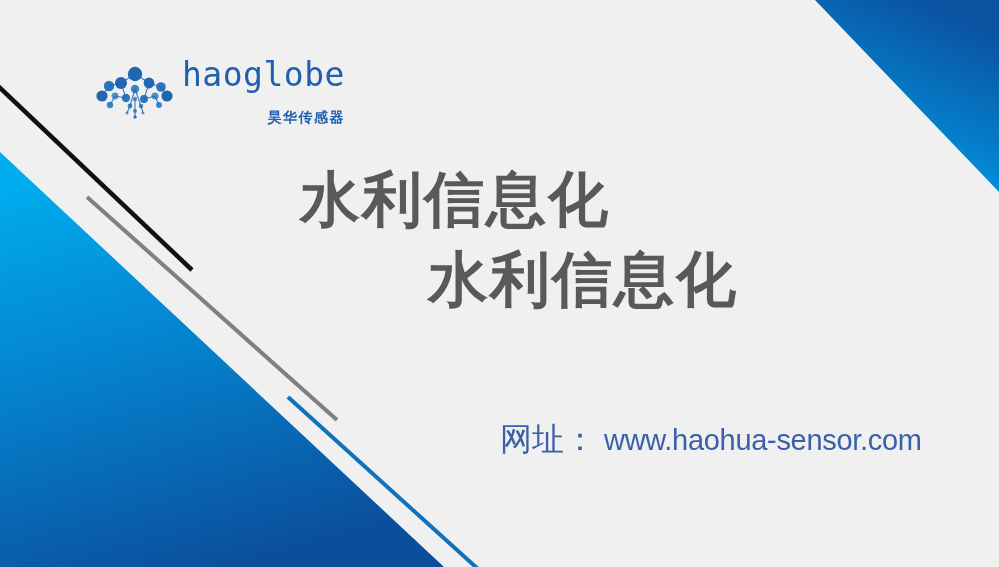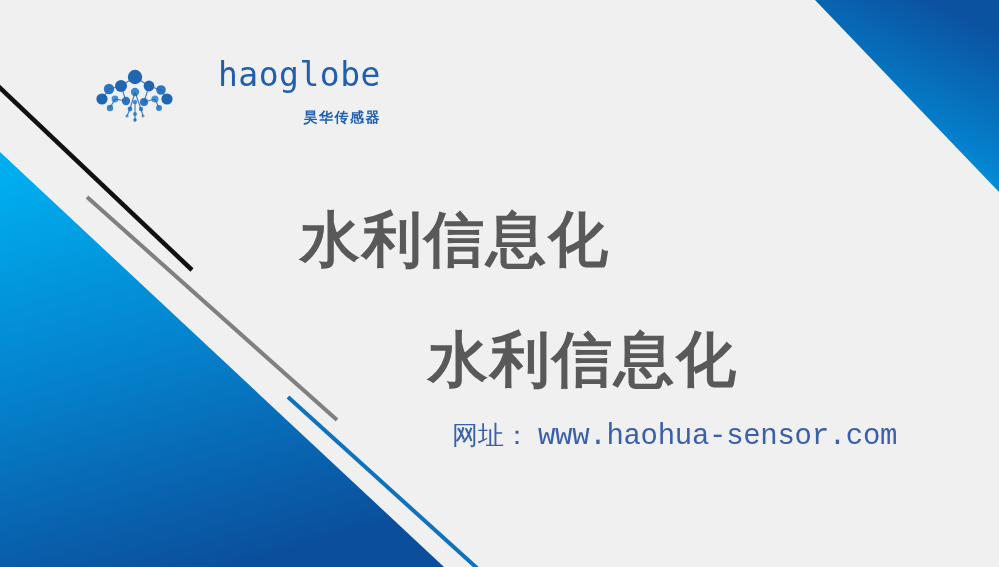--- a/index.html
+++ b/index.html
@@ -23,22 +23,21 @@
     width: 999px;
     height: 567px;
   }
 
   
   .logo-block {
     position: absolute;
     left: 96px;
     top: 58px;
     display: flex;
-    align-items: flex-end;
-    gap: 36px;
+    align-items: center;
   }
   .logo-mark {
     width: 78px;
     height: 56px;
     flex: none;
     margin-top: 4px;
   }
   .logo-text {
     margin-left: 8px;
     display: flex;
@@ -71,44 +70,44 @@
     width: 600px;
   }
   .headline-line {
     font-family: "DejaVu Sans", sans-serif;
     font-weight: bold;
     font-size: 60px;
     color: #595959;
     letter-spacing: 2px;
     line-height: 1.33;
     white-space: nowrap;
-    margin-top: 40px;
   }
   .headline-line.indent {
     padding-left: 128px;
   }
 
   
   .website {
     position: absolute;
     left: 452px;
     top: 418px;
     font-size: 30px;
     color: #3A61A8;
     white-space: nowrap;
     display: flex;
     align-items: baseline;
   }
   .website-label {
     font-family: Liberation Mono, monospace;
-    font-size: 26px;
+    font-size: 32px;
     letter-spacing: 0px;
+    margin-left: 48px;
   }
   .website-url {
-    font-family: Liberation Mono, monospace;
+    font-family: Liberation Sans, sans-serif;
     font-size: 29px;
     margin-left: 8px;
     letter-spacing: -0.3px;
   }
 </style>
 </head>
 <body>
 
 <div class="slide">
 

